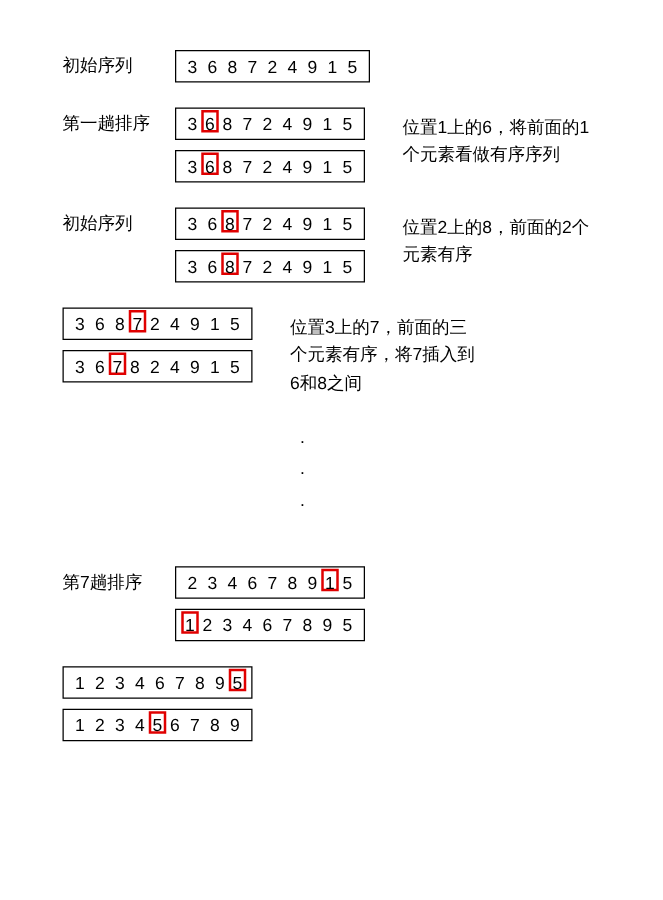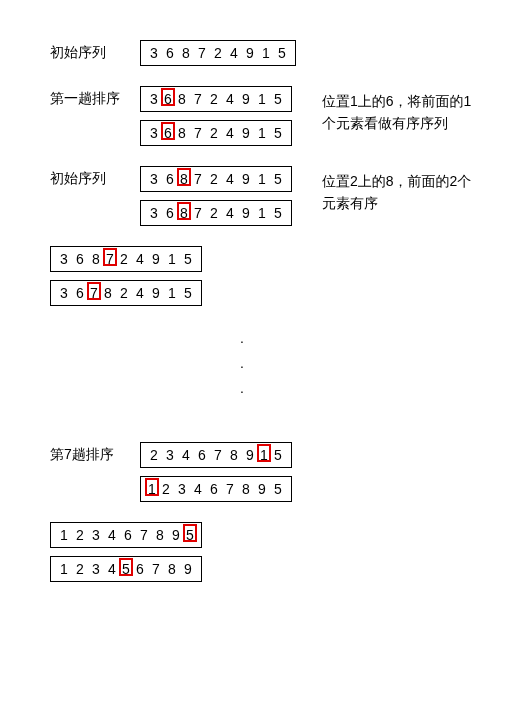--- a/index.html
+++ b/index.html
@@ -162,20 +162,21 @@
             <span class="cell">6</span>
             <span class="cell hl">7</span>
             <span class="cell">8</span>
             <span class="cell">2</span>
             <span class="cell">4</span>
             <span class="cell">9</span>
             <span class="cell">1</span>
             <span class="cell">5</span>
           </div>
         </div>
+        <div class="desc">位置3上的7，前面的三个元素有序，将7插入到6和8之间</div>
       </div>
     </div>
   </div>
 
 <div class="dots">
   <div>.</div>
   <div>.</div>
   <div>.</div>
 </div>
 

